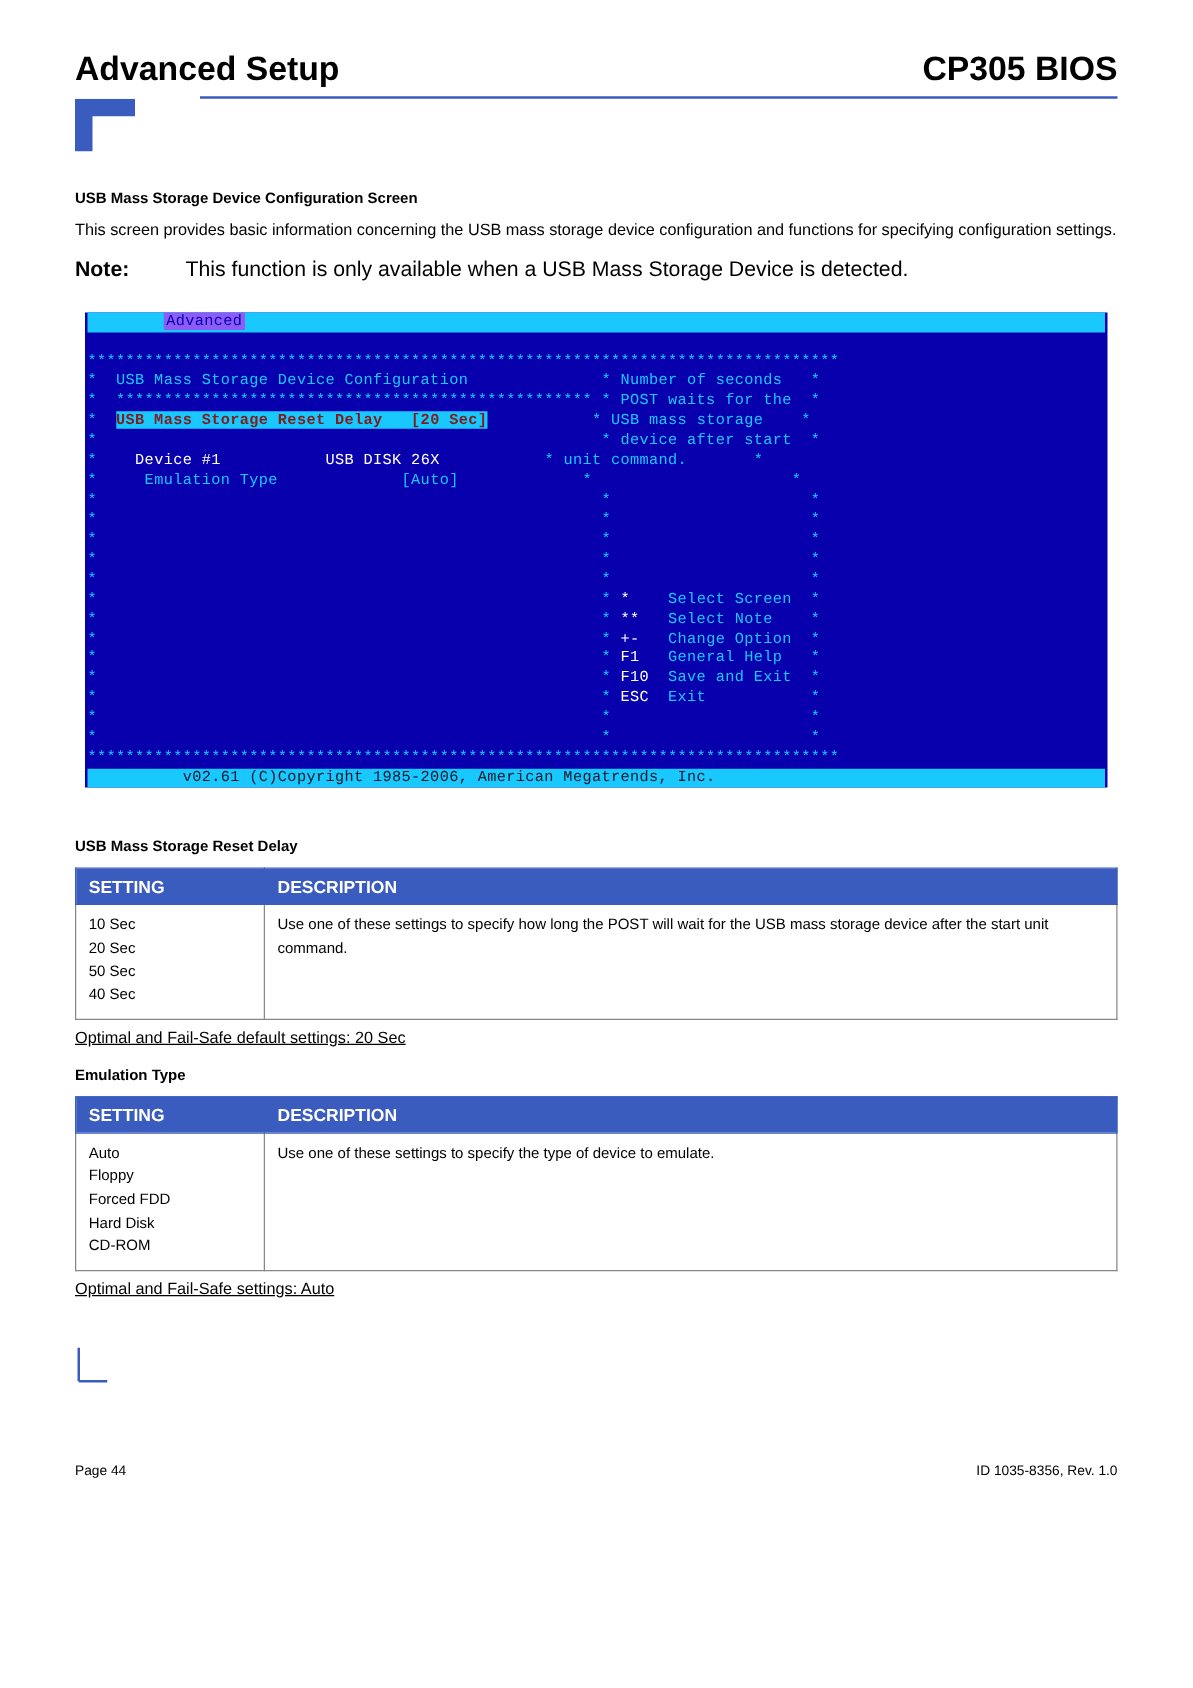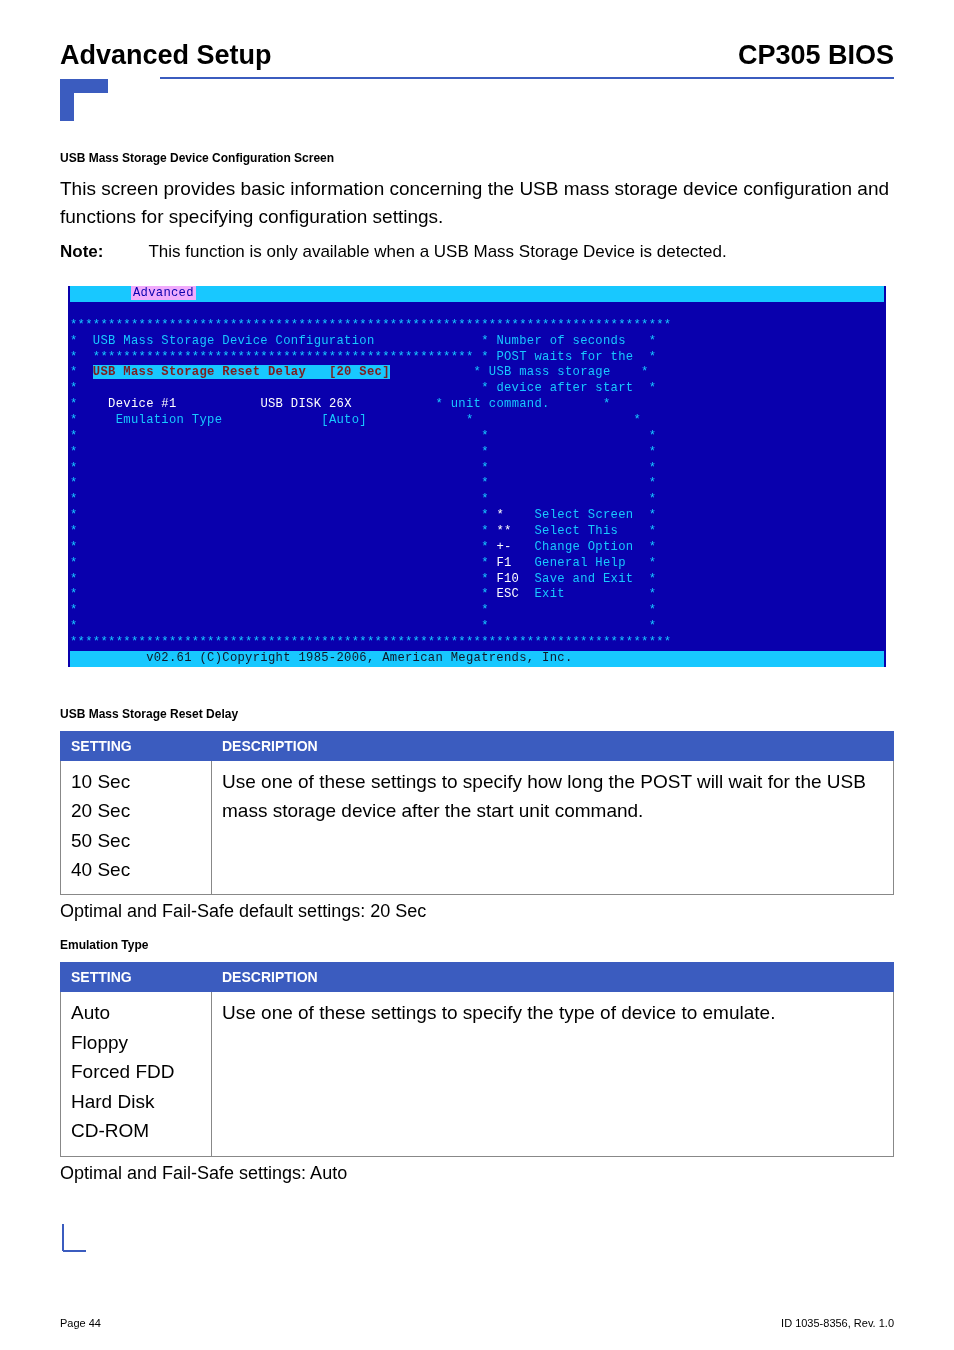--- a/index.html
+++ b/index.html
@@ -28,21 +28,21 @@
     margin-top: 0;
     margin-bottom: 20px;
   }
   .logo-wrap svg { display: block; }
   h2.section {
     font-size: 12px;
     font-weight: bold;
     margin: 12px 0 10px 0;
   }
   p.body {
-    font-size: 19px;
+    font-size: 13px;
     line-height: 1.45;
     margin: 0 0 12px 0;
   }
   .note-row {
     font-size: 17px;
     margin: 0 0 24px 0;
   }
   .note-label { font-weight: bold; display:inline-block; width:84px; }
   
   .bios {
@@ -50,21 +50,21 @@
     color: #18c8ff;
     font-family: "Courier New", monospace;
     font-size: 12.2px;
     line-height: 1.3;
     white-space: pre;
     padding: 0;
     margin: 0 8px 40px 8px;
     letter-spacing: 0.3px;
   }
   .bios-inner { padding: 0 2px; }
-  .bios .tab-active { background:#f0abfc; color:#0900ad; padding:0 2px;}
+  .bios .tab-active { background:#8b5cf6; color:#0900ad; padding:0 2px;}
   .bios .menu-bar { color:#0900ad; background:#18c8ff; display:block;}
   .bios .sel { background:#18c8ff; color:#7f1d1d;font-weight:bold; }
   .bios .hl { color:#fff; }
   .bios .footer-bar { background:#18c8ff; color:#0f172a; display:block;}
   
   table.settings {
     border-collapse: collapse;
     width: 100%;
     margin: 6px 0 6px 0;
     padding-left: 28px;
@@ -76,25 +76,25 @@
     text-align: left;
     padding: 6px 10px;
     font-size: 14px;
     text-transform: uppercase;
   }
   table.settings th:first-child { width: 130px; }
   table.settings td {
     border: 1px solid #888;
     padding: 6px 10px 10px 10px;
     vertical-align: top;
-    font-size: 19px;
+    font-size: 12px;
     line-height: 1.55;
   }
   table.settings th { border: 1px solid #3b5cbf; }
-  .default-note { font-size: 18px; margin: 4px 0 16px 0; }
+  .default-note { font-size: 13px; margin: 4px 0 16px 0; text-decoration: underline; }
   .page-footer {
     display: flex;
     justify-content: space-between;
     font-size: 11px;
     margin-top: 60px;
     border-top: 0;
   }
   .footer-rule-wrap { margin-top: 40px; }
 </style>
 </head>
@@ -127,21 +127,21 @@
 *  <span class="sel"><span>USB Mass Storage Reset Delay</span>   <span>[20 Sec]</span></span>           * <span>USB mass storage</span>    *
 *                                                     * <span>device after start</span>  *
 *    <span class="hl">Device #1</span>           <span class="hl">USB DISK 26X</span>           * <span>unit command.</span>       *
 *     <span><span>Emulation Type</span>             <span>[Auto]</span></span>             *                     *
 *                                                     *                     *
 *                                                     *                     *
 *                                                     *                     *
 *                                                     *                     *
 *                                                     *                     *
 *                                                     * <span class="hl">*</span>    <span>Select Screen</span>  *
-*                                                     * <span class="hl">**</span>   <span>Select This</span>    *
+*                                                     * <span class="hl">**</span>   <span>Select Note</span>    *
 *                                                     * <span class="hl">+-</span>   <span>Change Option</span>  *
 *                                                     * <span class="hl">F1</span>   <span>General Help</span>   *
 *                                                     * <span class="hl">F10</span>  <span>Save and Exit</span>  *
 *                                                     * <span class="hl">ESC</span>  <span>Exit</span>           *
 *                                                     *                     *
 *                                                     *                     *
 *******************************************************************************
 <span class="footer-bar">          <span>v02.61 (C)Copyright 1985-2006, American Megatrends, Inc.</span>           </span></div></div>
 
 <h2 class="section">USB Mass Storage Reset Delay</h2>

